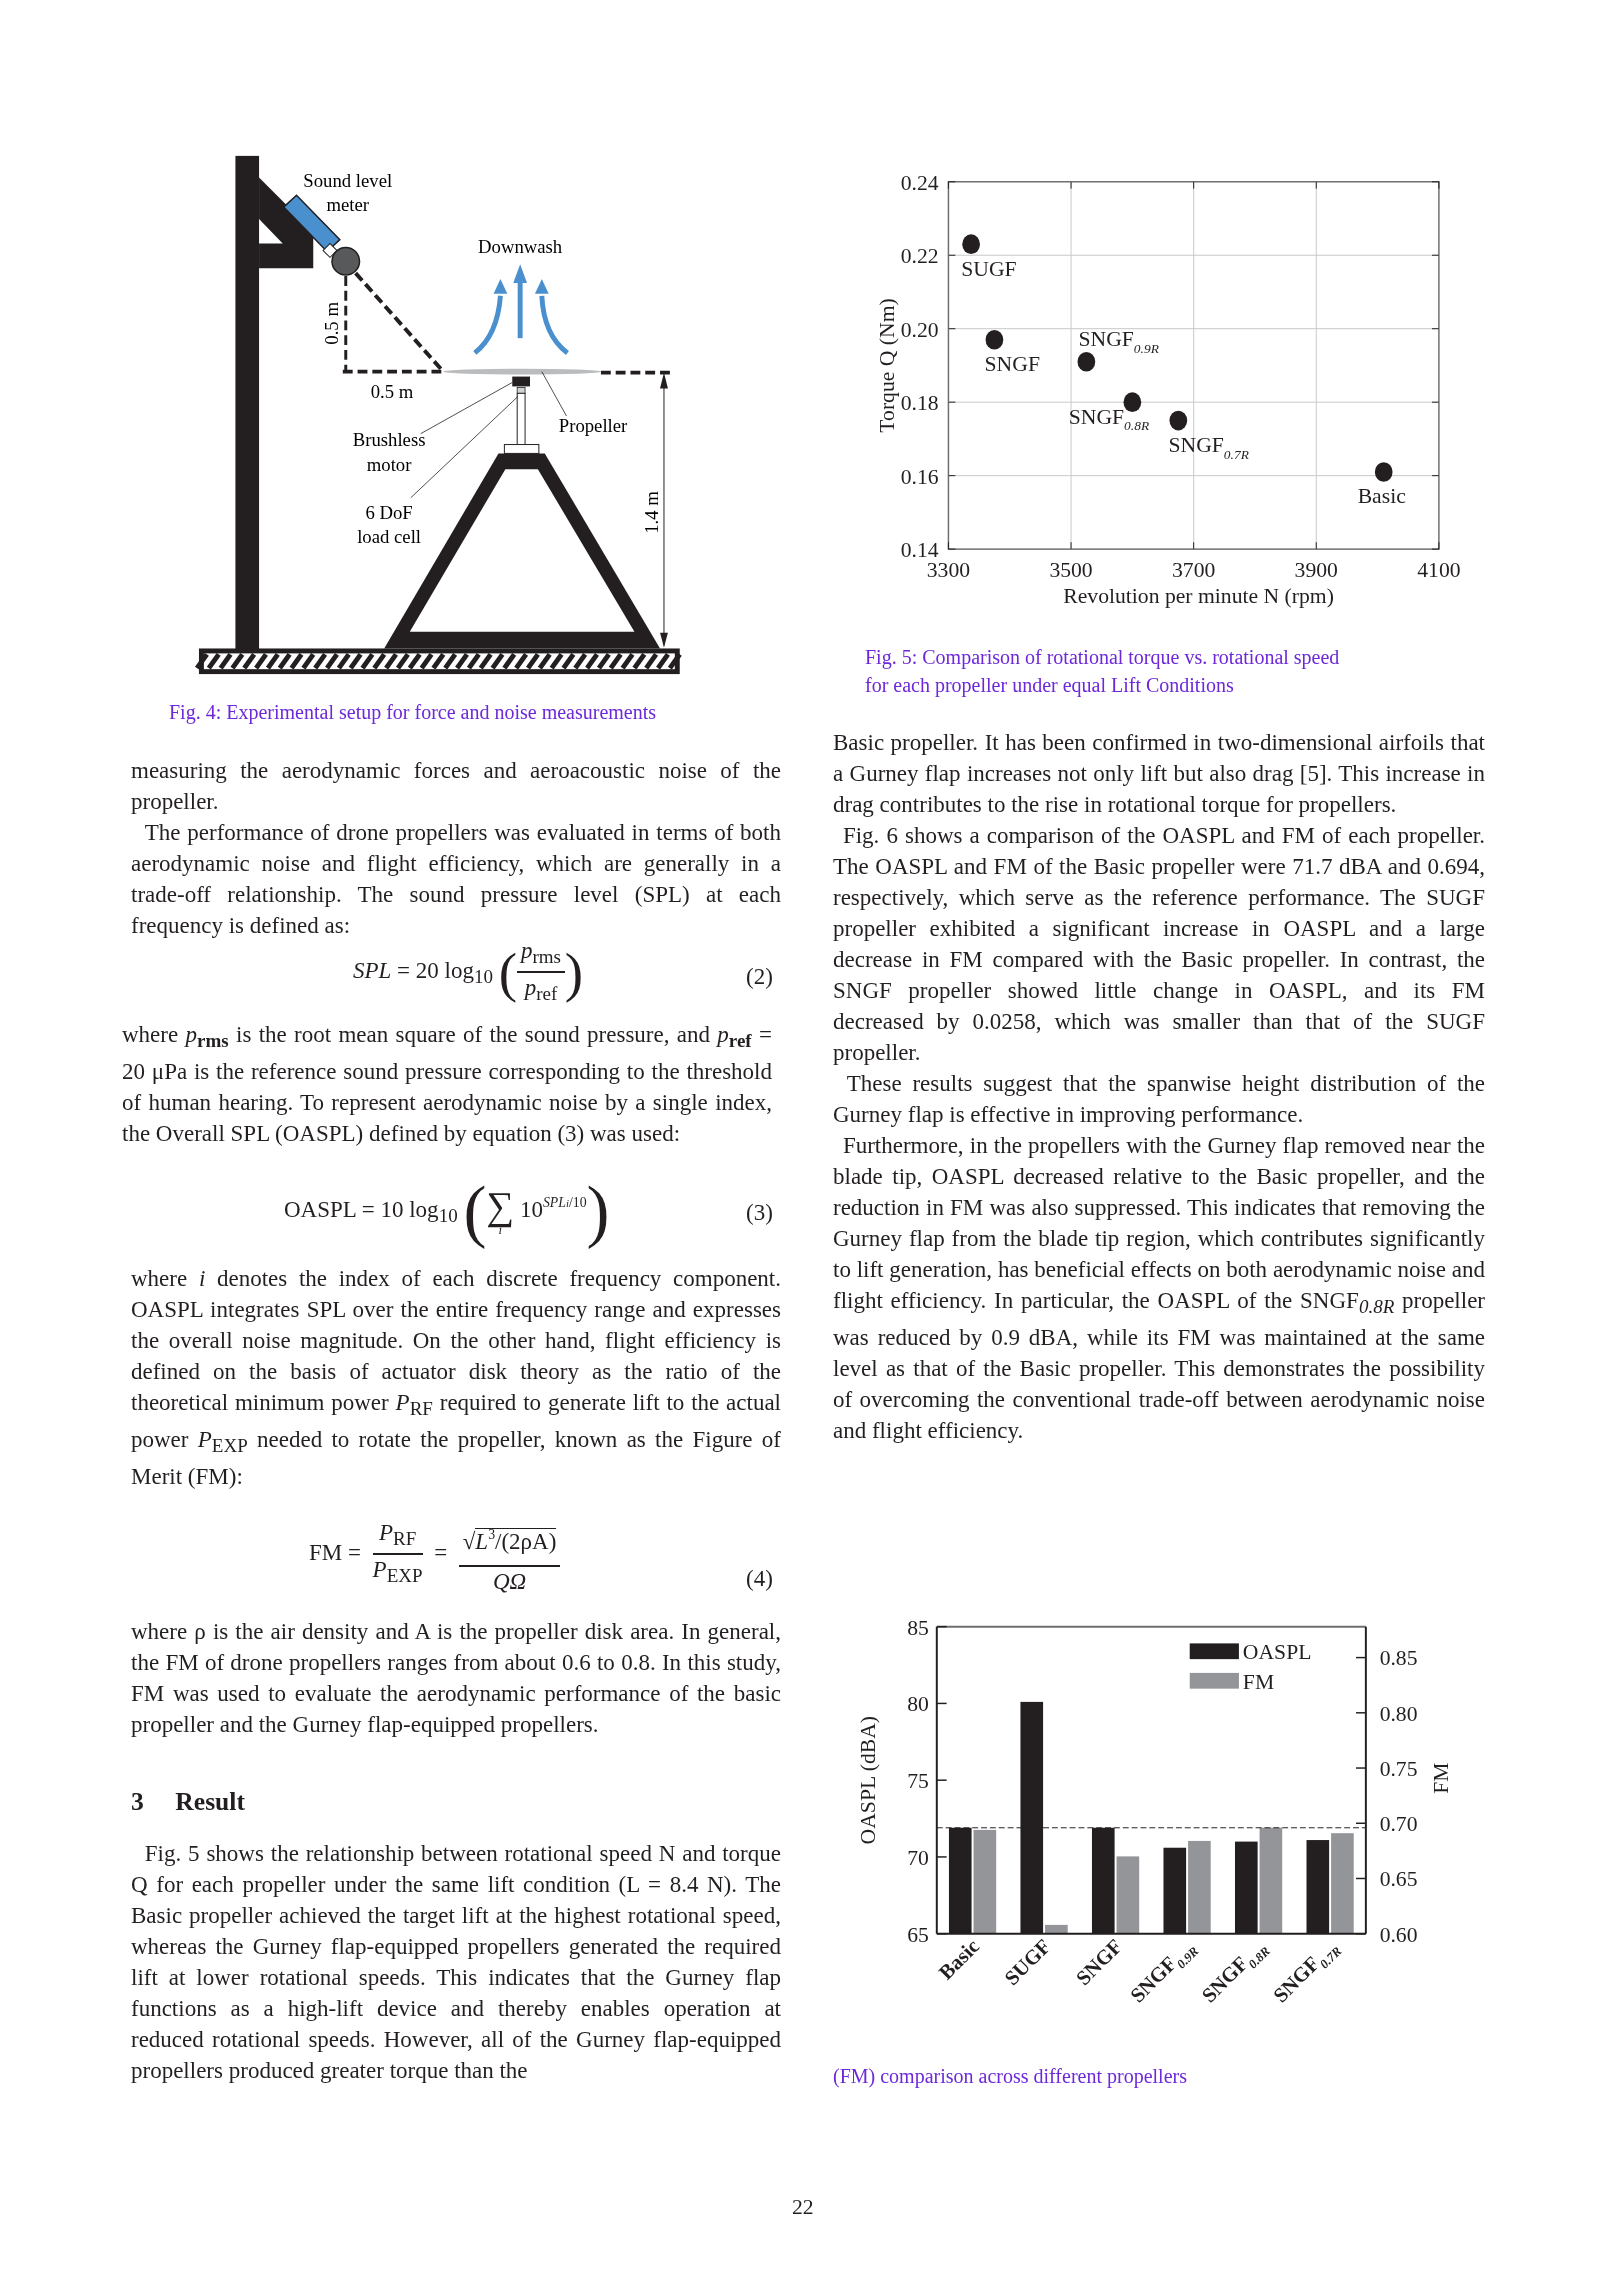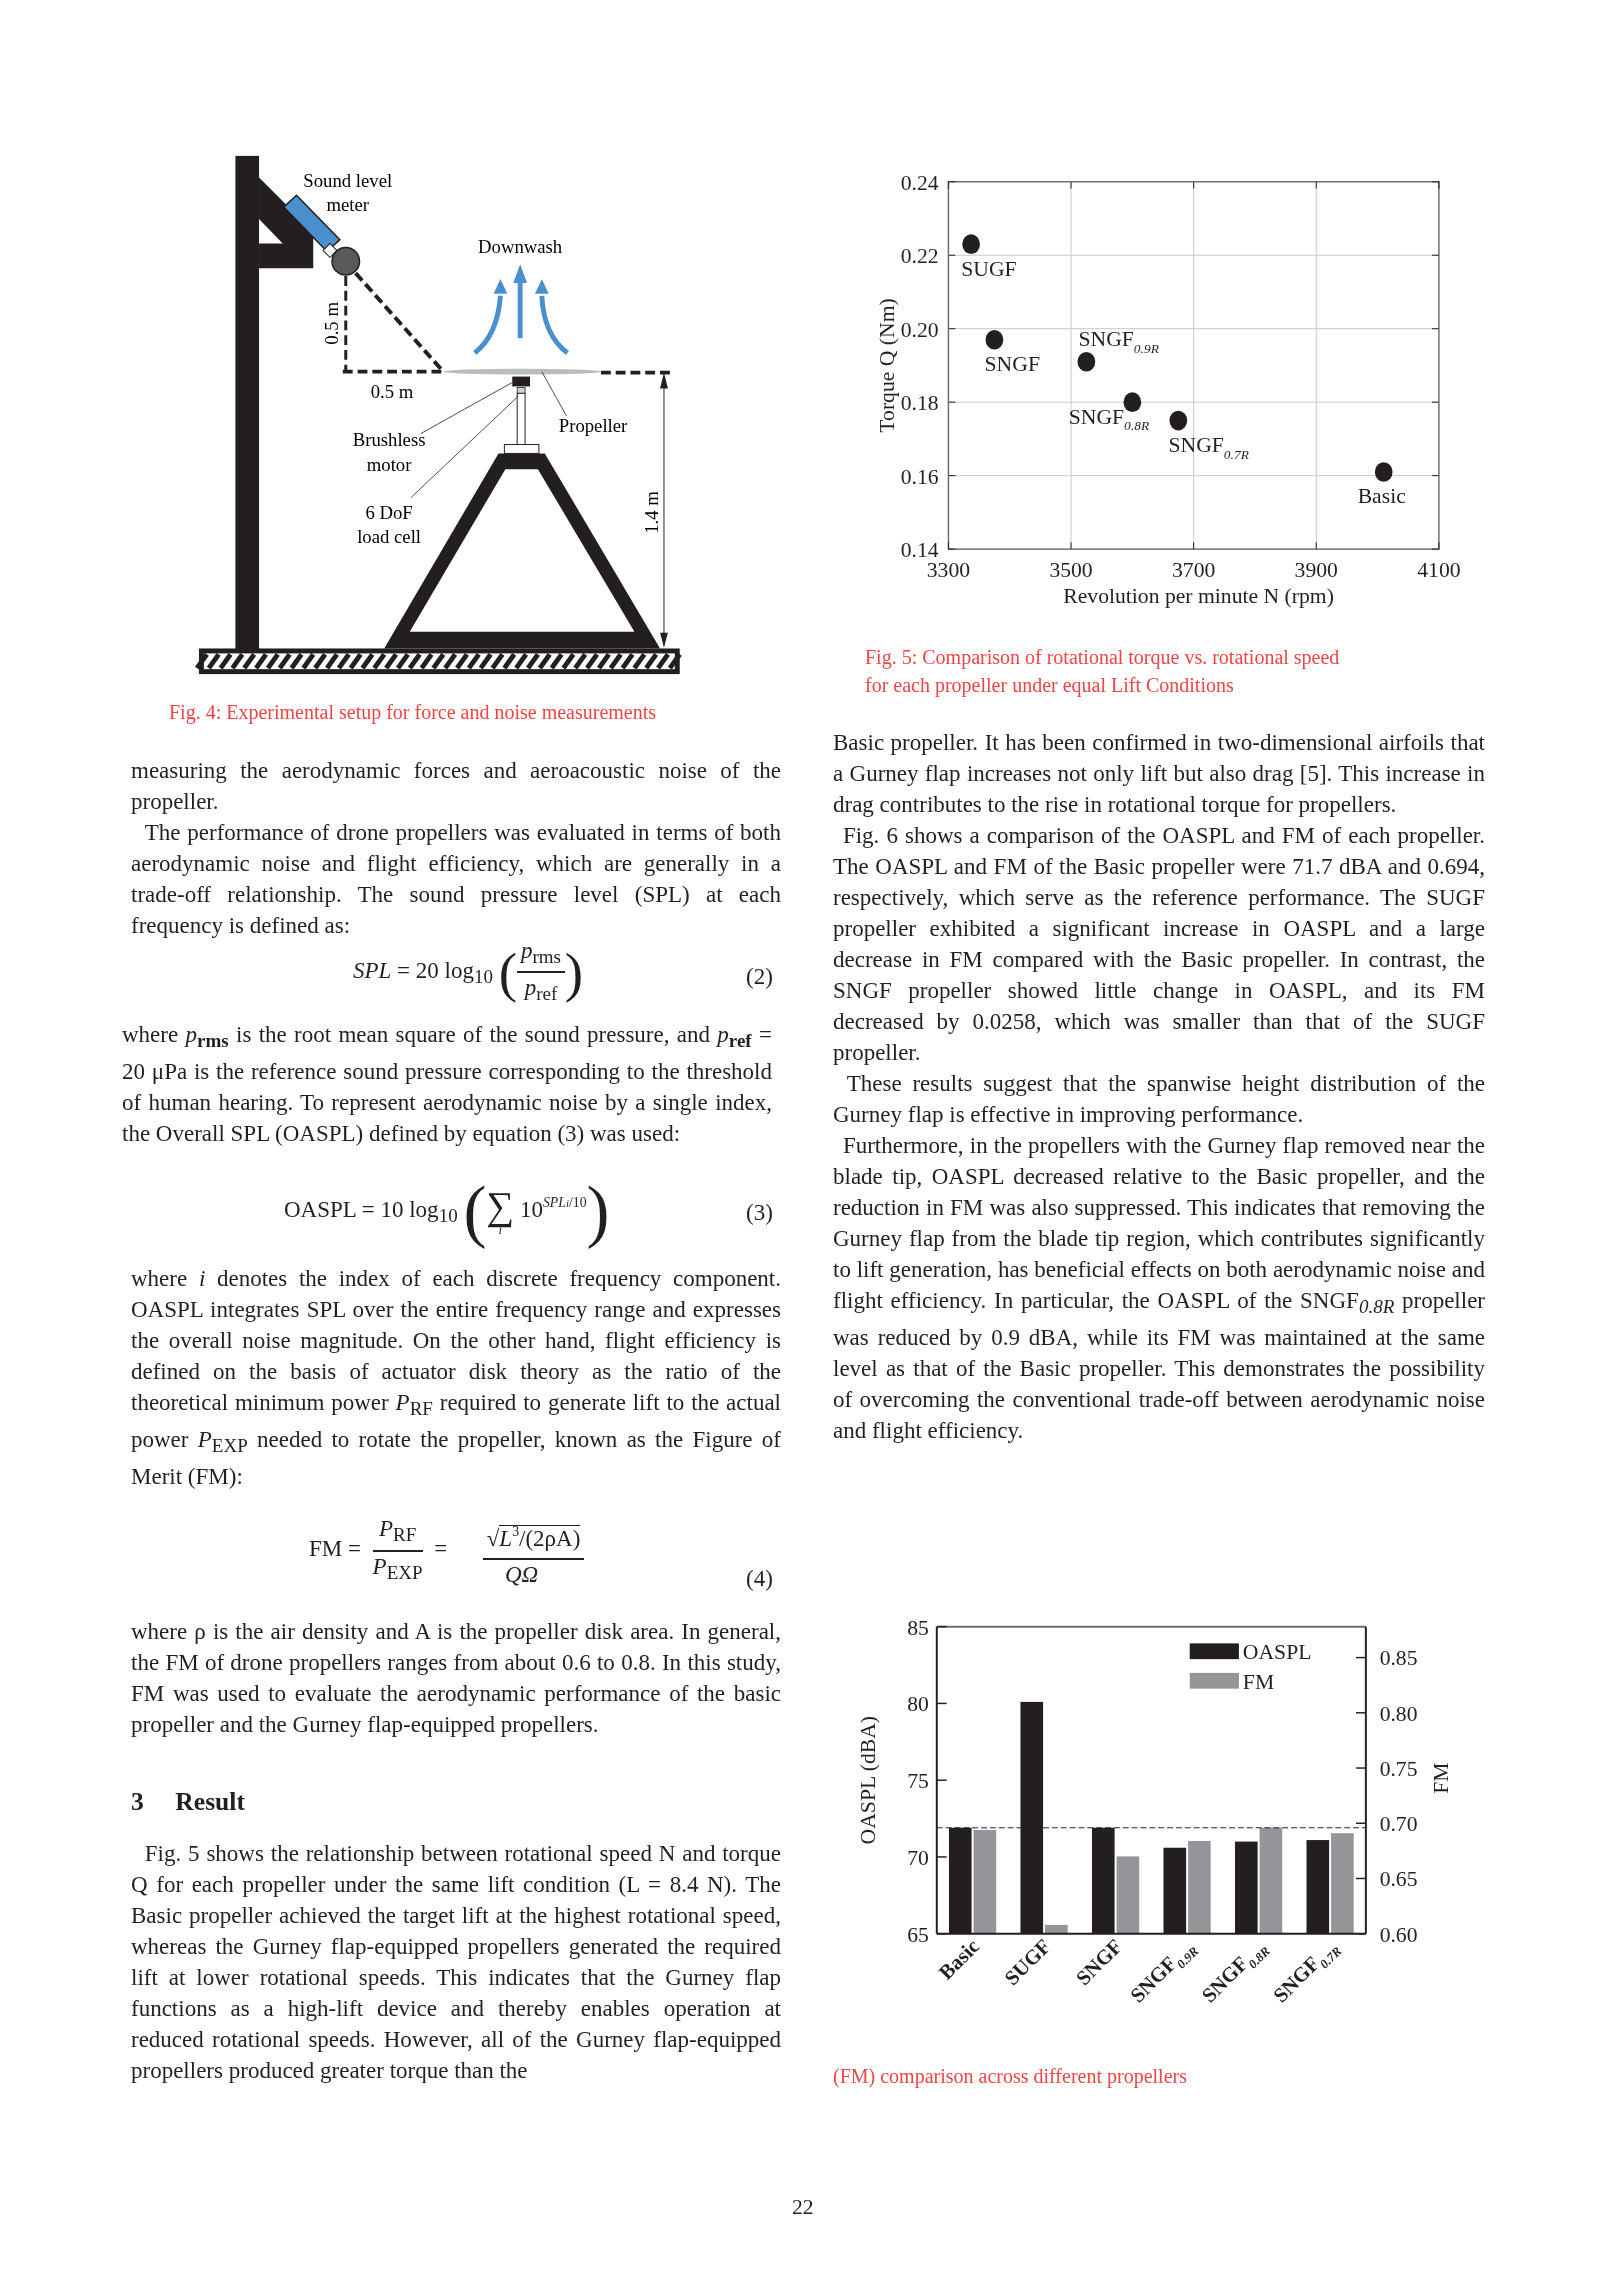--- a/index.html
+++ b/index.html
@@ -1,21 +1,21 @@
 <!DOCTYPE html>
 <html><head>
 <meta charset="utf-8">
 <style>
   html,body{margin:0;padding:0;background:#fff;}
   body{width:1613px;height:2293px;position:relative;overflow:hidden;font-family:"Liberation Serif","DejaVu Serif",serif;color:#231f20;}
   .abs{position:absolute;}
   .col{position:absolute;font-size:23px;line-height:31px;text-align:justify;}
   .col p{margin:0;}
   .indent{text-indent:13.8px;}
-  .cap{position:absolute;font-size:20px;line-height:27.6px;color:#ef4444;}
+  .cap{position:absolute;font-size:20px;line-height:27.6px;color:#6d28d9;}
   .eq{position:absolute;font-size:23px;white-space:nowrap;}
   .eqnum{position:absolute;font-size:23px;}
   .frac{display:inline-block;vertical-align:middle;text-align:center;}
   .frac .num{display:block;border-bottom:2px solid #231f20;padding:0 3.9px;line-height:29.6px;}
   .frac .den{display:block;line-height:29.6px;}
   .paren{font-size:55px;vertical-align:middle;font-weight:100;line-height:1;}
   .sub{font-size:19px;vertical-align:-4.9px;}
   .sup{font-size:13.8px;vertical-align:9.9px;}
   .heading{position:absolute;font-size:25.6px;font-weight:bold;}
   .chart-svg text{font-family:"Liberation Serif","DejaVu Serif",serif;fill:#231f20;}
@@ -155,21 +155,21 @@
 <div class="eqnum" style="left:746px;top:1200px;">(3)</div>
 
 <div class="col" style="left:131px;top:1263px;width:650px;">
   <p><span>where </span><i>i</i><span> denotes the index of each discrete frequency component. OASPL integrates SPL over the entire frequency range and expresses the overall noise magnitude. On the other hand, flight efficiency is defined on the basis of actuator disk theory as the ratio of the theoretical minimum power </span><i>P</i><span class="sub">RF</span><span> required to generate lift to the actual power </span><i>P</i><span class="sub">EXP</span><span> needed to rotate the propeller, known as the Figure of Merit (FM):</span></p>
 </div>
 
 <div class="eq" style="left:309px;top:1512px;">
   <span>FM =</span>
   <span class="frac" style="margin:0 5.9px;"><span class="num"><i>P</i><span class="sub">RF</span></span><span class="den"><i>P</i><span class="sub">EXP</span></span></span>
   <span>=</span>
-  <span class="frac" style="margin-left:5.9px;"><span class="num" style="line-height:39px;margin-left:24px;">√<span style="border-top:1.5px solid #231f20;"><i>L</i><span class="sup">3</span><span>/(2ρA)</span></span></span><span class="den"><i>QΩ</i></span></span>
+  <span class="frac" style="margin-left:5.9px;"><span class="num" style="line-height:46px;">√<span style="border-top:1.5px solid #231f20;"><i>L</i><span class="sup">3</span><span>/(2ρA)</span></span></span><span class="den"><i>QΩ</i></span></span>
 </div>
 <div class="eqnum" style="left:746px;top:1566px;">(4)</div>
 
 <div class="col" style="left:131px;top:1616px;width:650px;">
   <p>where ρ is the air density and A is the propeller disk area. In general, the FM of drone propellers ranges from about 0.6 to 0.8. In this study, FM was used to evaluate the aerodynamic performance of the basic propeller and the Gurney flap-equipped propellers.</p>
 </div>
 
 <div class="heading" style="left:131px;top:1787px;">
   <span>3</span><span style="display:inline-block;width:31.5px;"></span><span>Result</span>
 </div>

